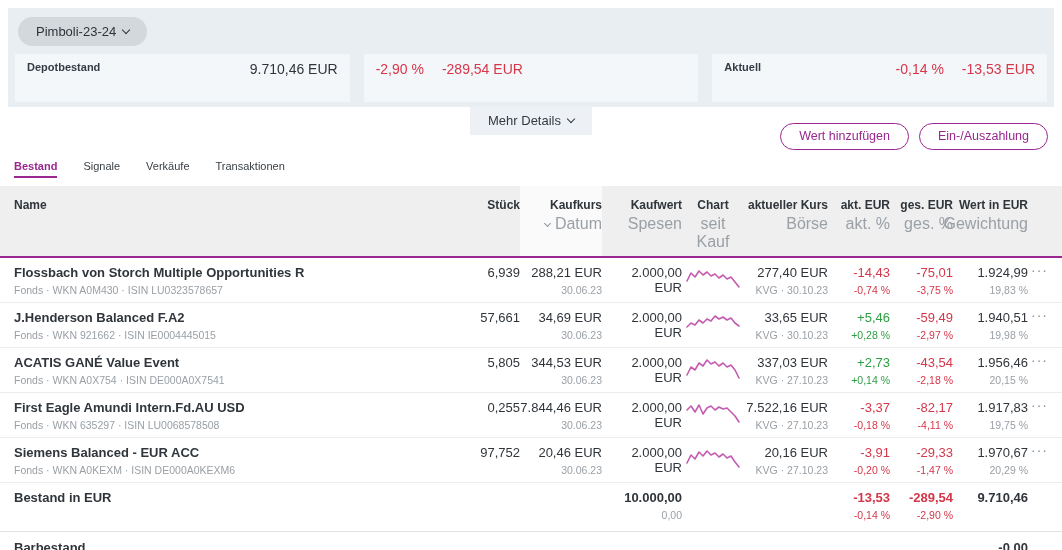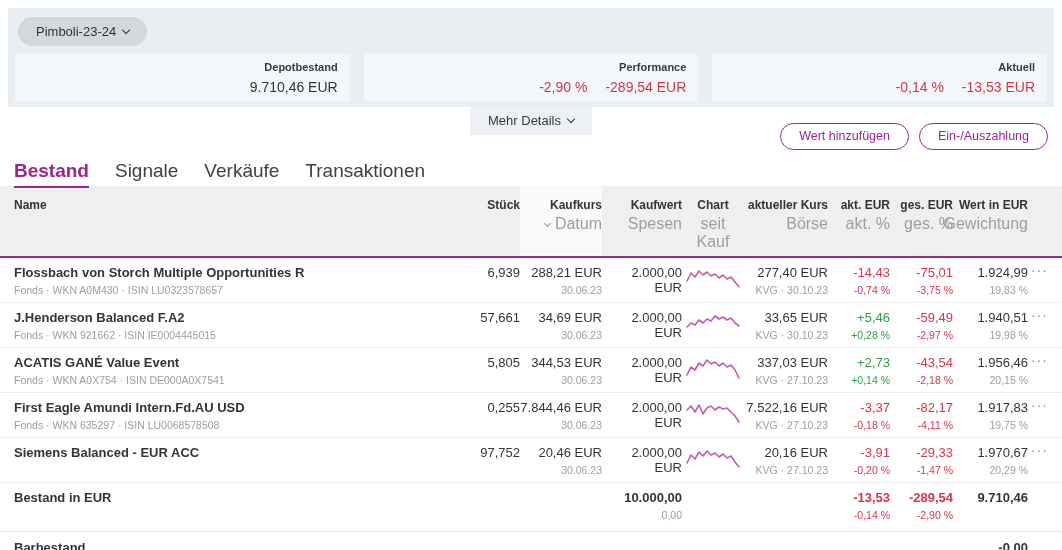--- a/index.html
+++ b/index.html
@@ -13,37 +13,37 @@
   .pill { display:inline-flex; align-items:center; background:var(--pill,#d3d8dc); border:0; border-radius:16px;
           padding:7px 18px; font-size:13px; font-family:inherit; color:#2e3338; cursor:pointer; }
   .chev { display:inline-block; width:6px; height:6px; border-right:1.8px solid currentColor;
           border-bottom:1.8px solid currentColor; transform:rotate(45deg); margin-left:7px; margin-top:-3px; }
   .settings { display:flex; align-items:center; gap:10px; font-size:13px; color:#44505a; }
   .gear { font-size:15px; color:#99a1a9; cursor:pointer; line-height:1; }
   .vdiv { width:1px; height:16px; background:#c4cbd1; }
   .icon-btn { cursor:pointer; display:flex; align-items:center; }
   .cards { display:flex; gap:14px; margin-top:8px; }
   .card { flex:1; background:var(--card,#f4f7fa); height:48px; padding:7px 12px 7px;
-          display:flex; flex-direction:column; justify-content:space-between;text-align:right; }
+          display:flex; flex-direction:row; justify-content:space-between;text-align:right; }
   .card-label { font-size:11px; font-weight:bold; color:#343b42; }
   .card-values { display:flex; justify-content:flex-end; gap:18px; font-size:14px; color:#2f353b; }
   .val-red { color:var(--red,#d63649); }
 
   
   .details-actions { position:relative; height:47px; }
   .more-details { position:absolute; left:50%; transform:translateX(-50%); top:0;
                   background:var(--detailsbg,#edf1f5); border:0; padding:6px 18px 7px; font-size:13px;
                   font-family:inherit; color:#333a40; display:inline-flex; align-items:center; cursor:pointer; }
   .action-buttons { position:absolute; right:14px; top:16px; display:flex; gap:10px; }
   .btn-outline { border:1.4px solid var(--accent,#98278f); color:var(--accent,#98278f); background:#fff;
                  border-radius:15px; padding:5px 18px 6px; font-size:12.5px; font-family:inherit; cursor:pointer; }
 
   
   .tabs { display:flex; gap:26px; padding:6px 14px 0; height:32px; align-items:flex-start; }
-  .tab { font-size:19px; color:#3a4147; padding-bottom:4px; cursor:pointer; border-bottom:2px solid transparent; }
+  .tab { font-size:11px; color:#3a4147; padding-bottom:4px; cursor:pointer; border-bottom:2px solid transparent; }
   .tab.active { color:var(--accent,#98278f); font-weight:bold; border-bottom-color:var(--accent,#98278f); }
 
   
   .grid { display:grid; grid-template-columns:1fr 70px 82px 80px 62px 84px 62px 63px 75px 20px; padding:0 14px; }
   .thead { background:var(--headerbg,#efefef); border-bottom:2px solid var(--accent,#98278f); align-items:stretch; }
   .thead > div { padding:12px 0 5px; }
   .thead .sorted { background:var(--sortedbg,#fafafa); padding-left:6px; padding-right:0; }
   .th-l1 { font-size:12px; font-weight:bold; color:#2f353b; }
   .th-l2 { font-size:16px; color:var(--sub,#9aa0a6); margin-top:3px; display:flex; align-items:center; justify-content:flex-end; }
   .sortchev { display:inline-block; width:5px; height:5px; border-right:1.6px solid #8d959c;
@@ -75,21 +75,20 @@
       </button>
     </div>
     <div class="cards">
       <div class="card">
         <div class="card-label">Depotbestand</div>
         <div class="card-values">
           <span>9.710,46 EUR</span>
         </div>
       </div>
       <div class="card">
-        <div class="card-label">Performance</div>
         <div class="card-values">
           <span class="val-red">-2,90 %</span>
           <span class="val-red">-289,54 EUR</span>
         </div>
       </div>
       <div class="card">
         <div class="card-label">Aktuell</div>
         <div class="card-values">
           <span class="val-red">-0,14 %</span>
           <span class="val-red">-13,53 EUR</span>
@@ -321,20 +320,21 @@
     <div class="num">
         <div class="l1">1.917,83</div>
         <div class="l2">19,75 %</div>
       </div>
     <div class="menu">···</div>
   </div>
 
   <div class="grid trow">
     <div>
         <div class="l1 fund-name">Siemens Balanced - EUR ACC</div>
+        <div class="l2">Fonds · WKN A0KEXM · ISIN DE000A0KEXM6</div>
       </div>
     <div class="num">
         <div class="l1">97,752</div>
       </div>
     <div class="num">
         <div class="l1">20,46 EUR</div>
         <div class="l2">30.06.23</div>
       </div>
     <div class="num">
         <div class="l1">2.000,00 EUR</div>

